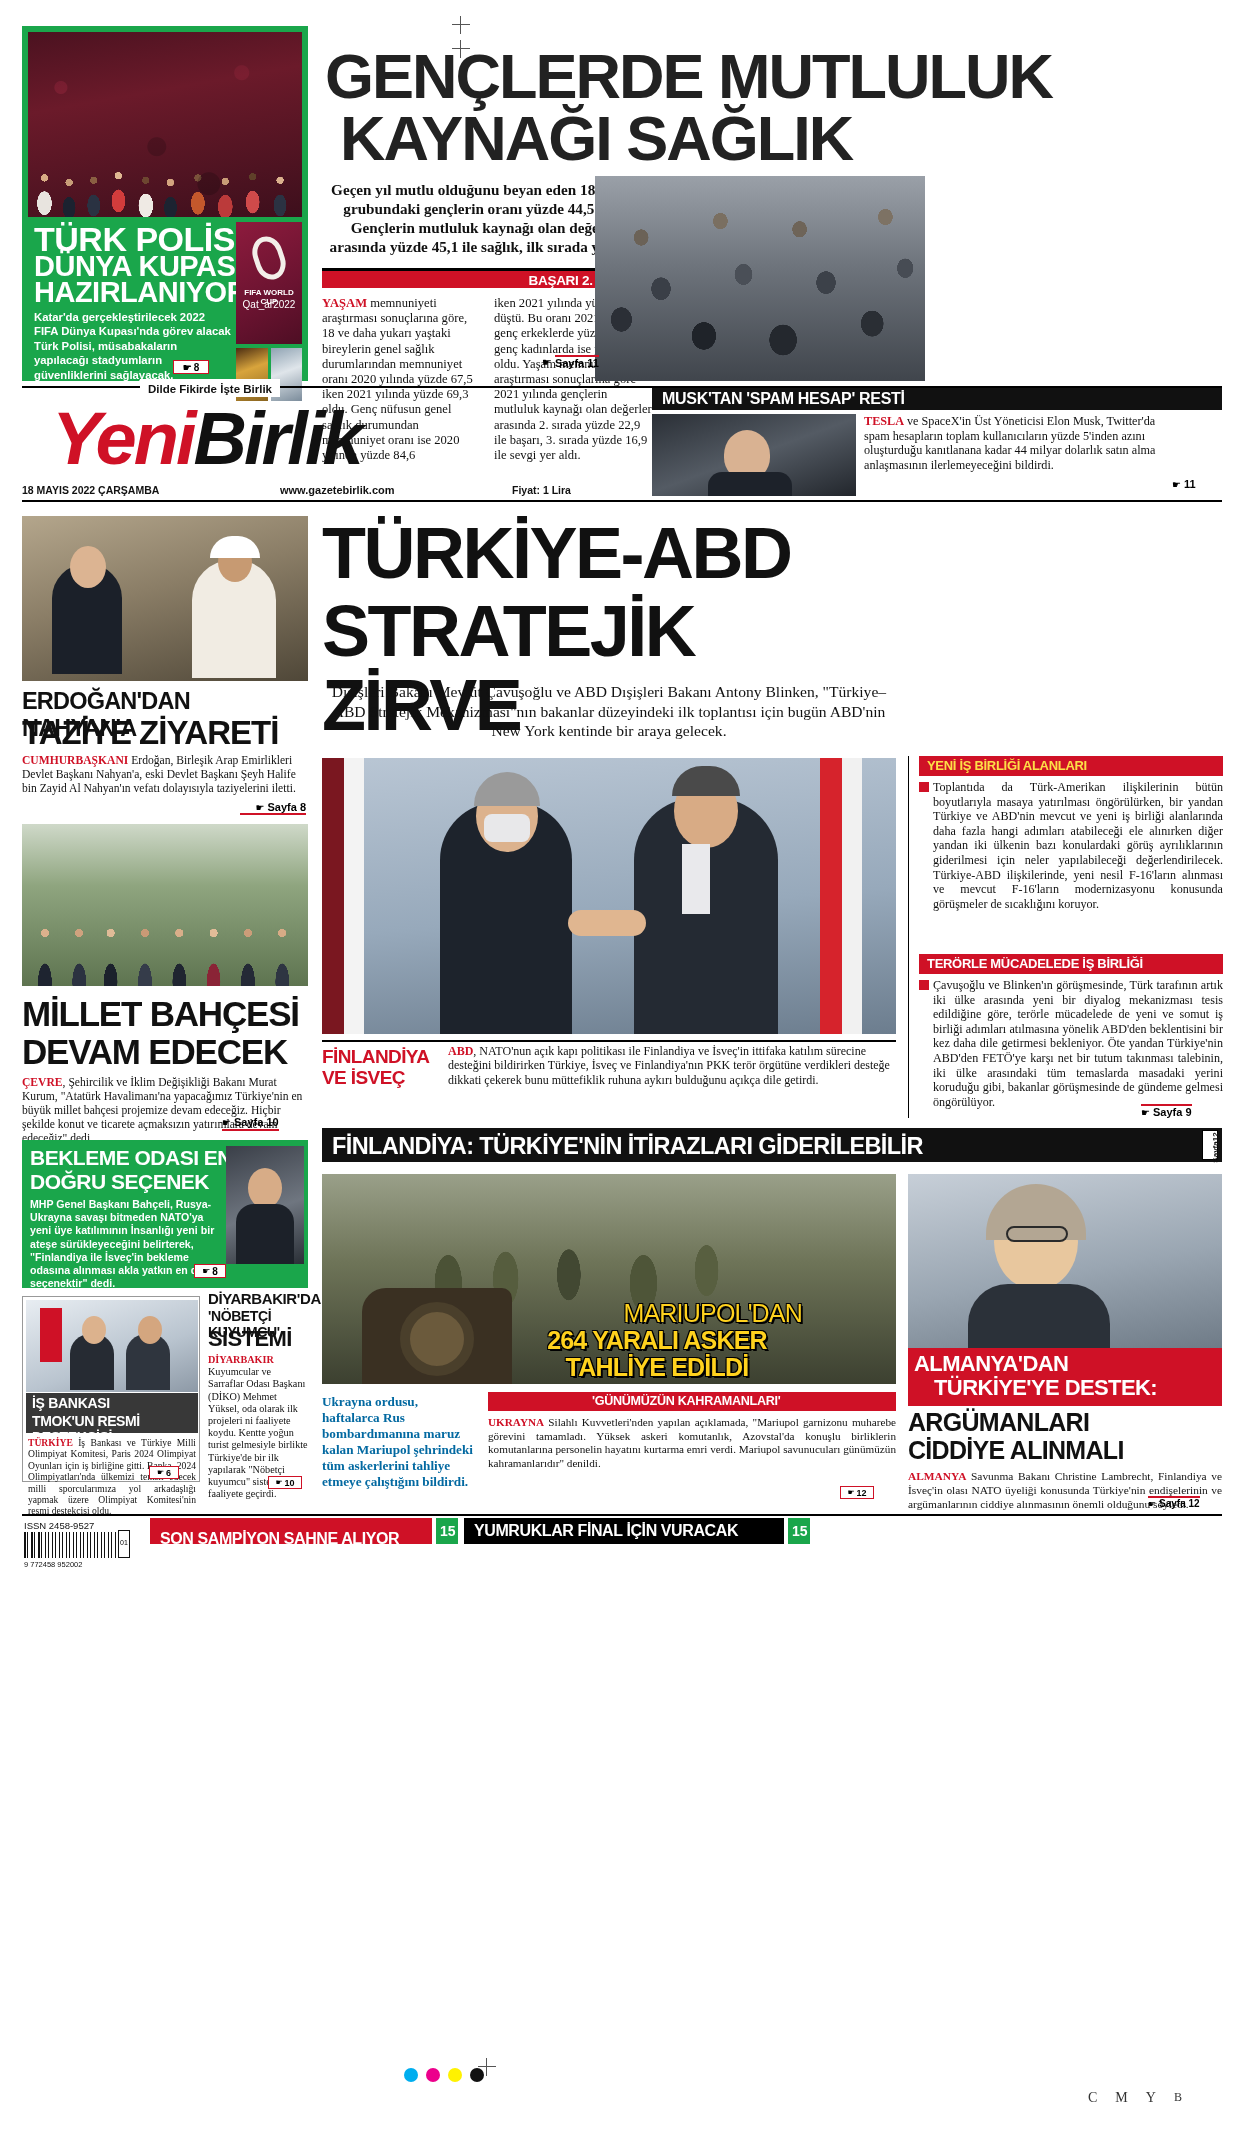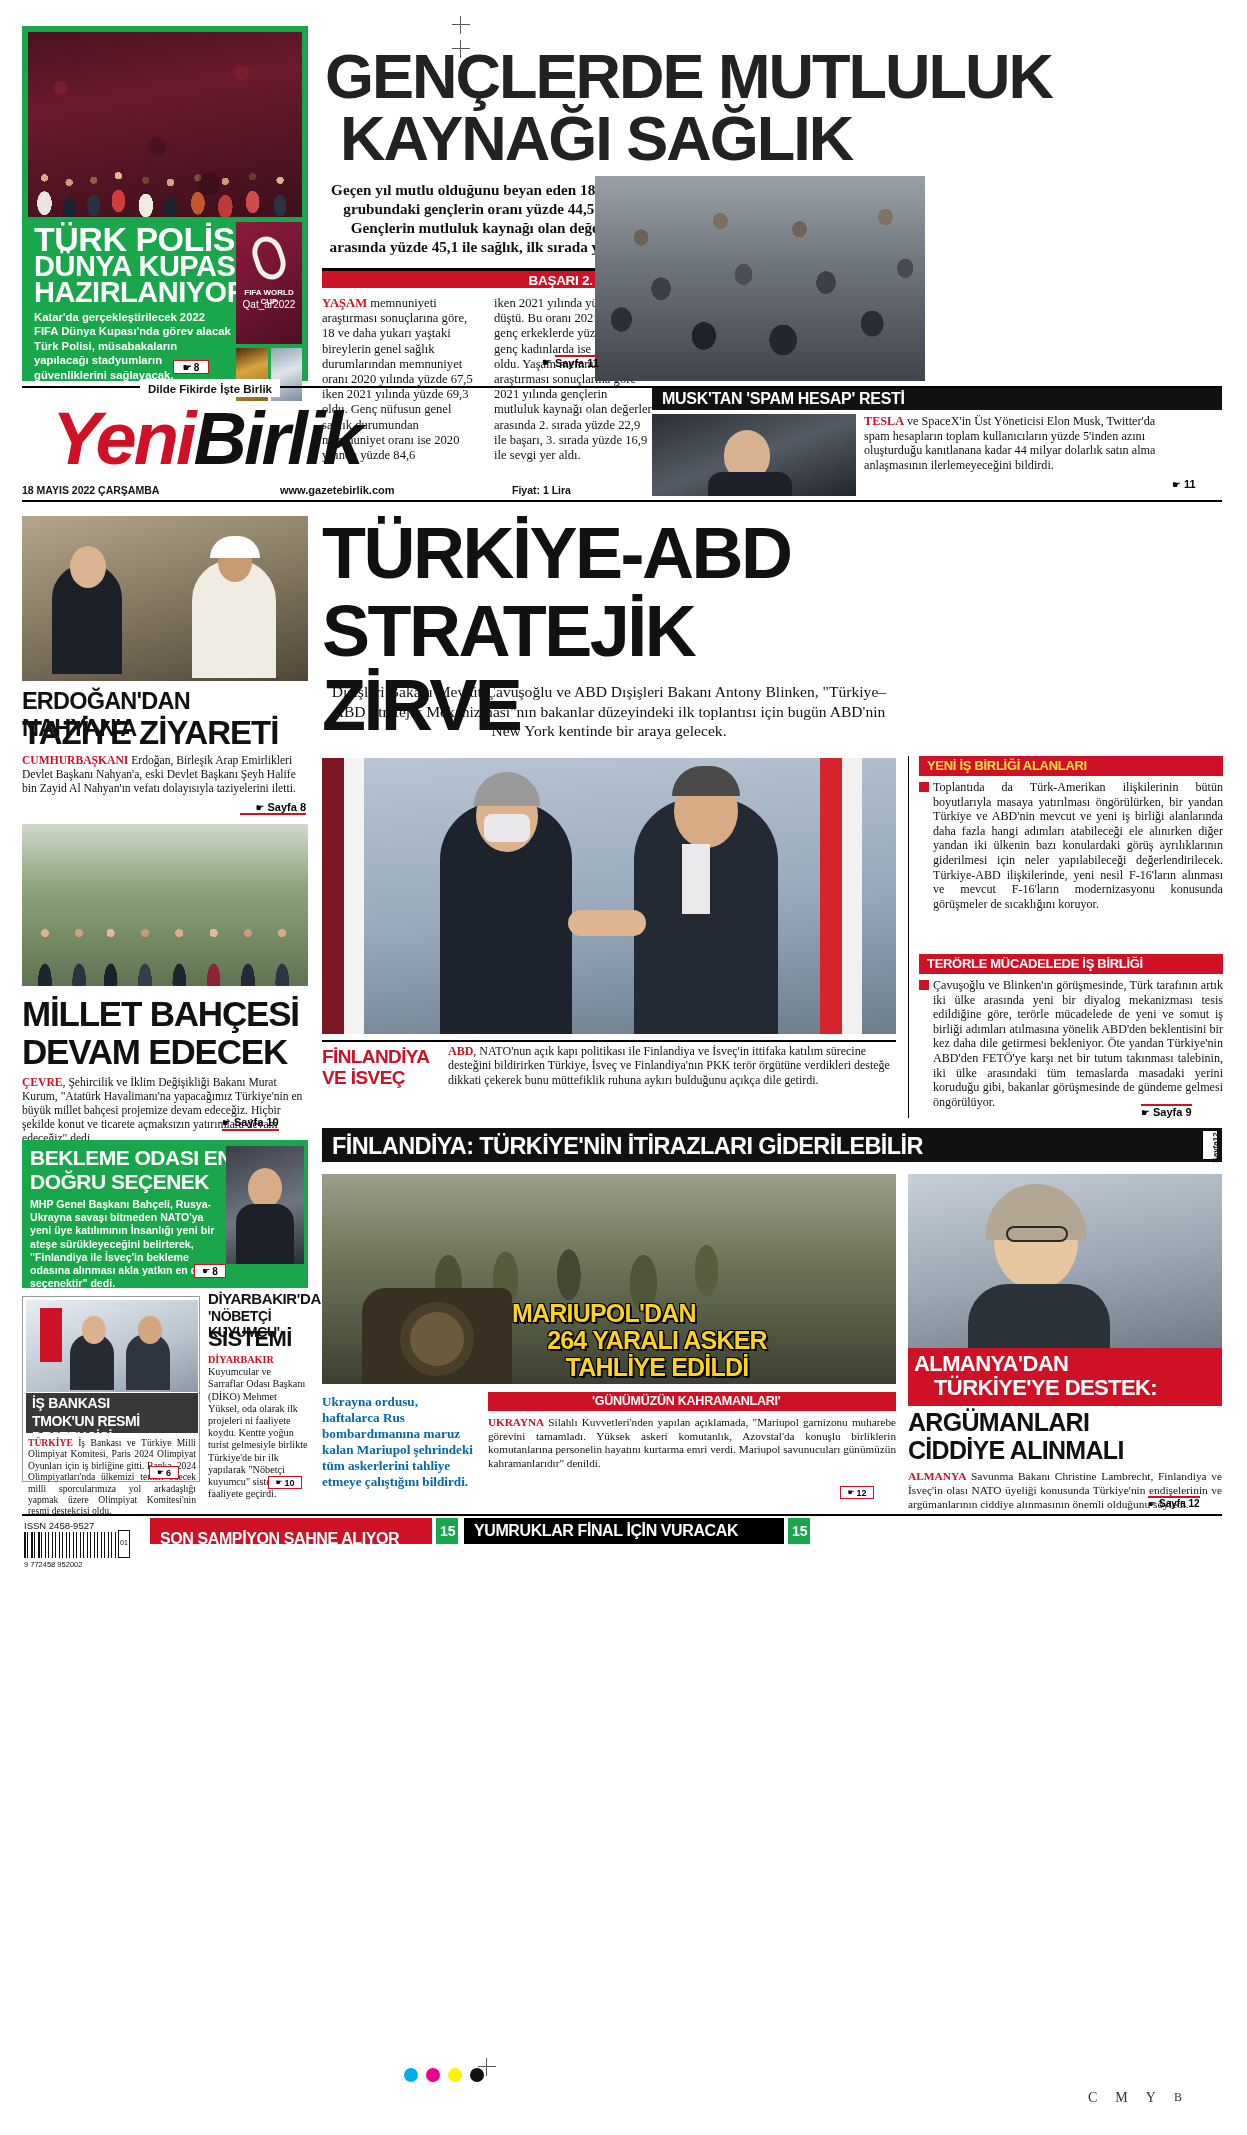--- a/index.html
+++ b/index.html
@@ -353,21 +353,21 @@
           radial-gradient(ellipse 30px 62px at 22% 52%, #4b5236 45%, transparent 46%),
           radial-gradient(ellipse 28px 60px at 32% 50%, #565d3e 45%, transparent 46%),
           radial-gradient(ellipse 26px 56px at 43% 48%, #424832 45%, transparent 46%),
           radial-gradient(ellipse 30px 62px at 56% 52%, #4e5538 45%, transparent 46%),
           radial-gradient(ellipse 26px 56px at 67% 46%, #585f40 45%, transparent 46%);"></div>
       <div style="position:absolute;left:40px;bottom:0;width:150px;height:96px;background:#3a3022;border-radius:24px 10px 0 0;"></div>
       <div style="position:absolute;left:78px;bottom:8px;width:74px;height:74px;border-radius:50%;background:#6b5a3c;border:10px solid #4a3f2b;"></div>
     </div>
 
     <div style="position:absolute;left:190px;top:126px;width:290px;">
-      <div class="sans" style="color:#ffd21e;font-size:25px;font-weight:bold;letter-spacing:-0.8px;line-height:27px;text-align:left;
+      <div class="sans" style="color:#ffd21e;font-size:25px;font-weight:normal;letter-spacing:-0.8px;line-height:27px;text-align:right;
                   text-shadow:2px 2px 0 #000,-1px -1px 0 #000,1px -1px 0 #000,-1px 1px 0 #000;">MARIUPOL'DAN</div>
       <div class="sans" style="color:#ffd21e;font-size:25px;font-weight:bold;letter-spacing:-0.8px;line-height:27px;text-align:center;
                   text-shadow:2px 2px 0 #000,-1px -1px 0 #000,1px -1px 0 #000,-1px 1px 0 #000;">264 YARALI ASKER</div>
       <div class="sans" style="color:#ffd21e;font-size:25px;font-weight:bold;letter-spacing:-0.8px;line-height:27px;text-align:center;
                   text-shadow:2px 2px 0 #000,-1px -1px 0 #000,1px -1px 0 #000,-1px 1px 0 #000;">TAHLİYE EDİLDİ</div>
     </div>
 
     <div class="serif" style="position:absolute;left:0;top:220px;width:152px;font-size:13.2px;font-weight:bold;line-height:16px;color:#0369a1;">Ukrayna ordusu, haftalarca Rus bombardımanına maruz kalan Mariupol şehrindeki tüm askerlerini tahliye etmeye çalıştığını bildirdi.</div>
 
     <div style="position:absolute;left:166px;top:218px;width:408px;">

